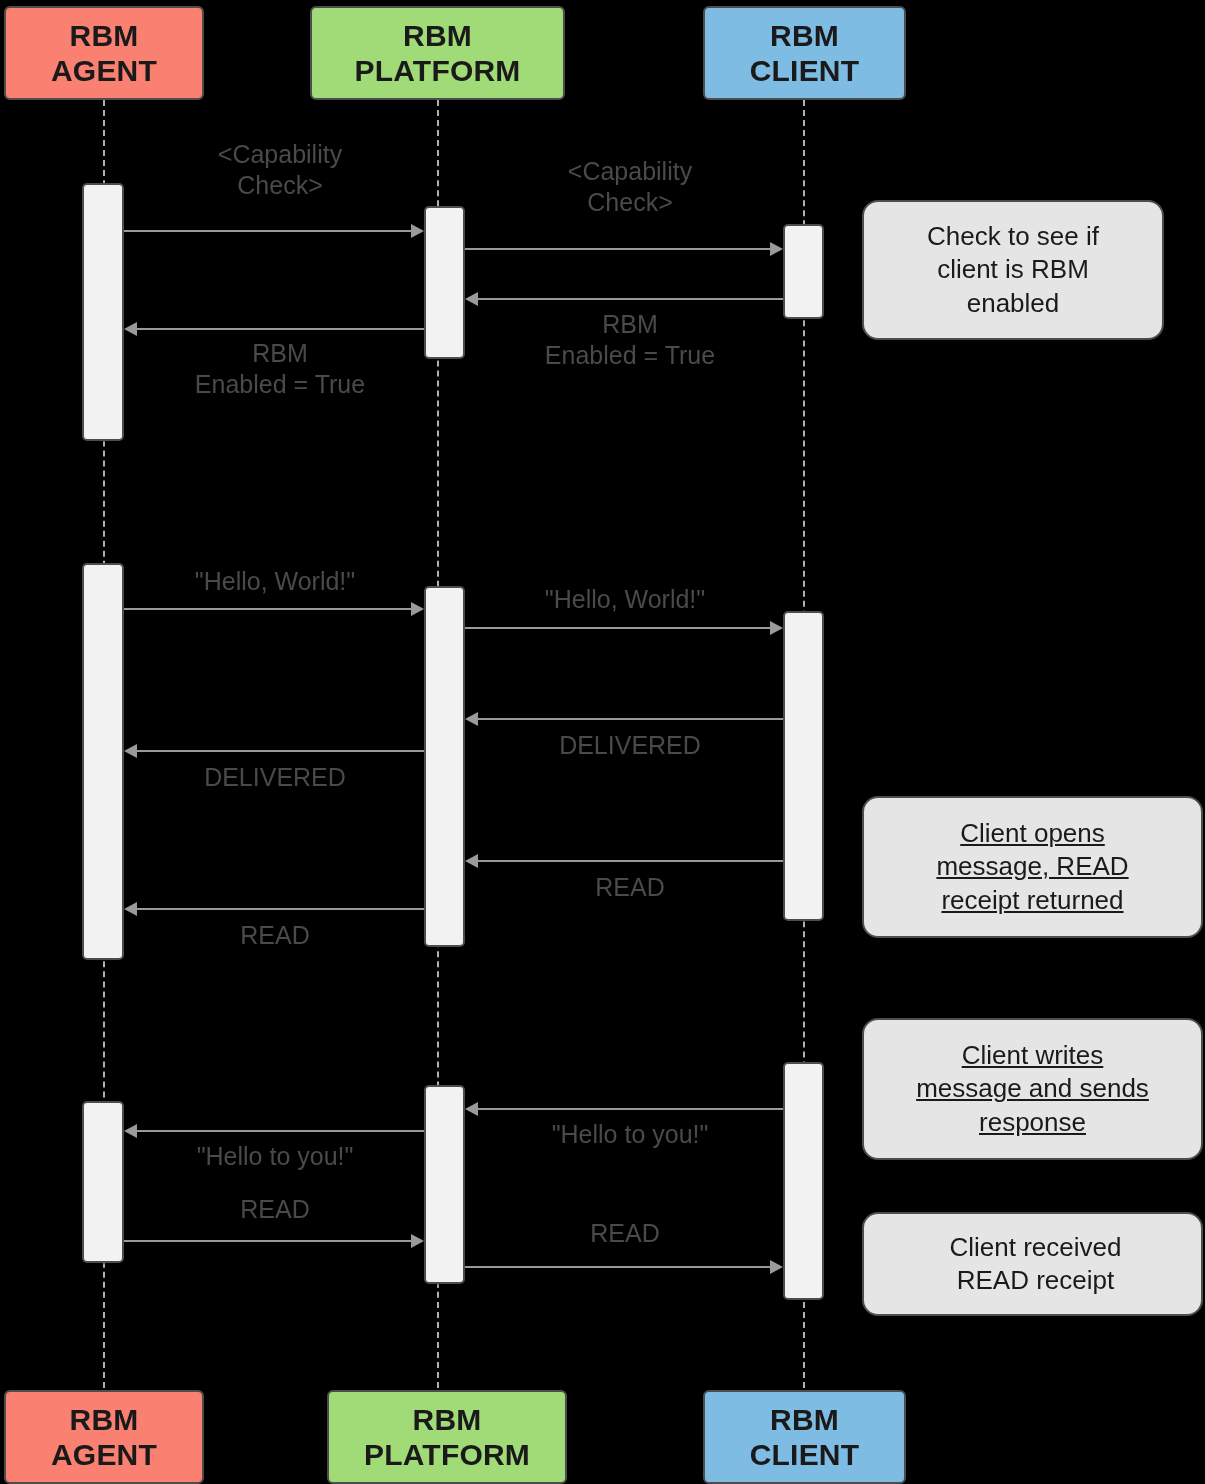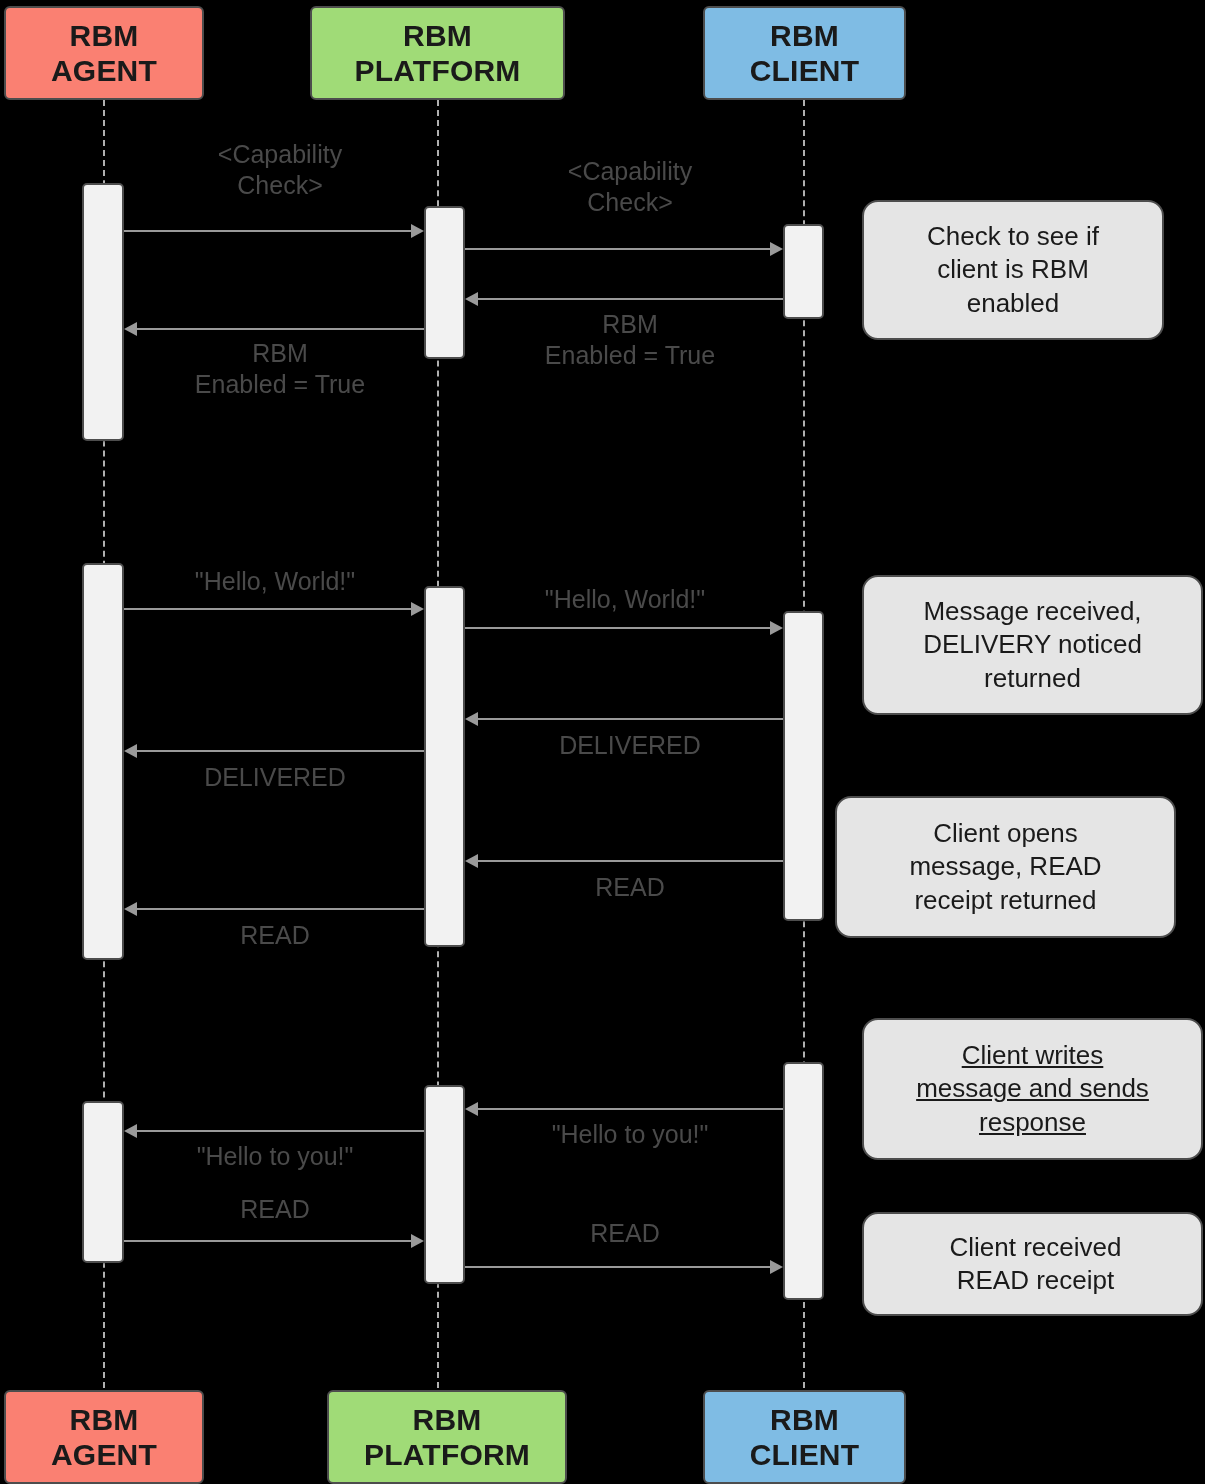--- a/index.html
+++ b/index.html
@@ -170,25 +170,22 @@
   <div class="msg-label" style="left:130px; top:762px; width:290px;">DELIVERED</div>
 
   <div class="msg-line" style="left:478px; top:860px; width:305px;"></div>
   <div class="arrow-head left" style="left:465px; top:854px;"></div>
   <div class="msg-label" style="left:480px; top:872px; width:300px;">READ</div>
 
   <div class="msg-line" style="left:137px; top:908px; width:287px;"></div>
   <div class="arrow-head left" style="left:124px; top:902px;"></div>
   <div class="msg-label" style="left:130px; top:920px; width:290px;">READ</div>
 
-  <div class="note" style="left:862px; top:575px; width:341px; height:140px;">Message received,
-DELIVERY noticed
-returned</div>
-
-  <div class="note" style="left:835px; top:796px; width:341px; height:142px;">Client opens
+
+  <div class="note" style="left:862px; top:796px; width:341px; height:142px;text-decoration:underline;">Client opens
 message, READ
 receipt returned</div>
 
   <div class="activation" style="left:82px;  top:1101px; width:42px;  height:162px;"></div>
   <div class="activation" style="left:424px; top:1085px; width:41px;  height:199px;"></div>
   <div class="activation" style="left:783px; top:1062px; width:41px;  height:238px;"></div>
 
   <div class="msg-line" style="left:478px; top:1108px; width:305px;"></div>
   <div class="arrow-head left" style="left:465px; top:1102px;"></div>
   <div class="msg-label" style="left:480px; top:1119px; width:300px;">"Hello to you!"</div>

